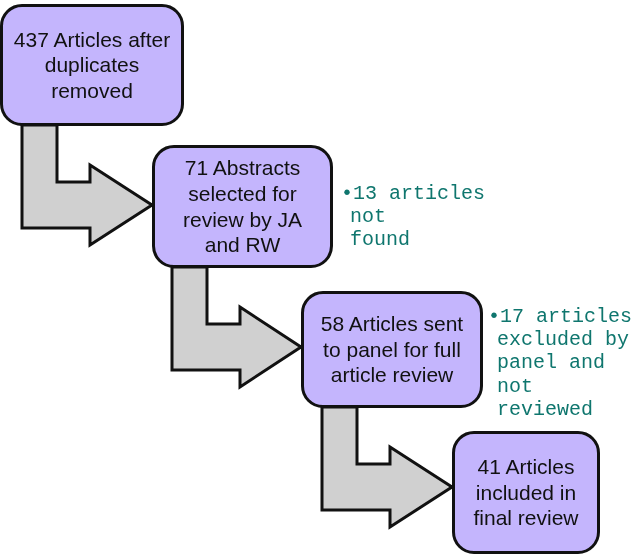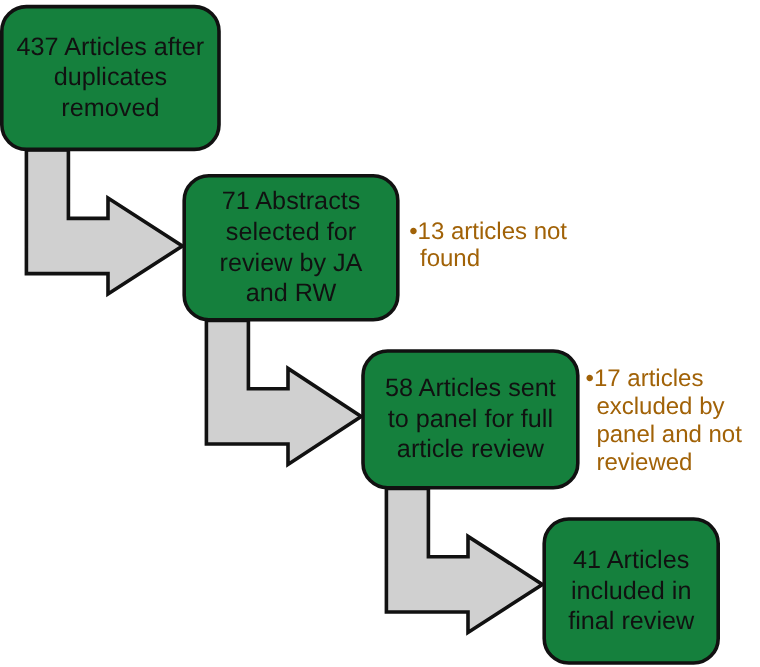--- a/index.html
+++ b/index.html
@@ -13,42 +13,43 @@
   #canvas {
     position: relative;
     width: 633px;
     height: 556px;
     background: #ffffff;
     overflow: hidden;
   }
   .node-box {
     position: absolute;
     box-sizing: border-box;
-    background: #15803d;
+    background: #c4b5fd;
     border: 3px solid #111111;
     border-radius: 22px;
     display: flex;
     align-items: center;
     justify-content: center;
     text-align: center;
     color: #111111;
     font-size: 21px;
     line-height: 1.22;
     z-index: 3;
     padding: 4px 10px;
   }
   .note-text {
     position: absolute;
-    color: #a16207;
+    color: #0f766e;
     font-size: 20px;
     line-height: 1.16;
     z-index: 4;
     white-space: pre-line;
     text-indent: -9px;
     padding-left: 9px;
+    font-family: Liberation Mono, monospace;
   }
   .arrow-layer {
     position: absolute;
     left: 0;
     top: 0;
     width: 633px;
     height: 556px;
     z-index: 1;
   }
 </style>

